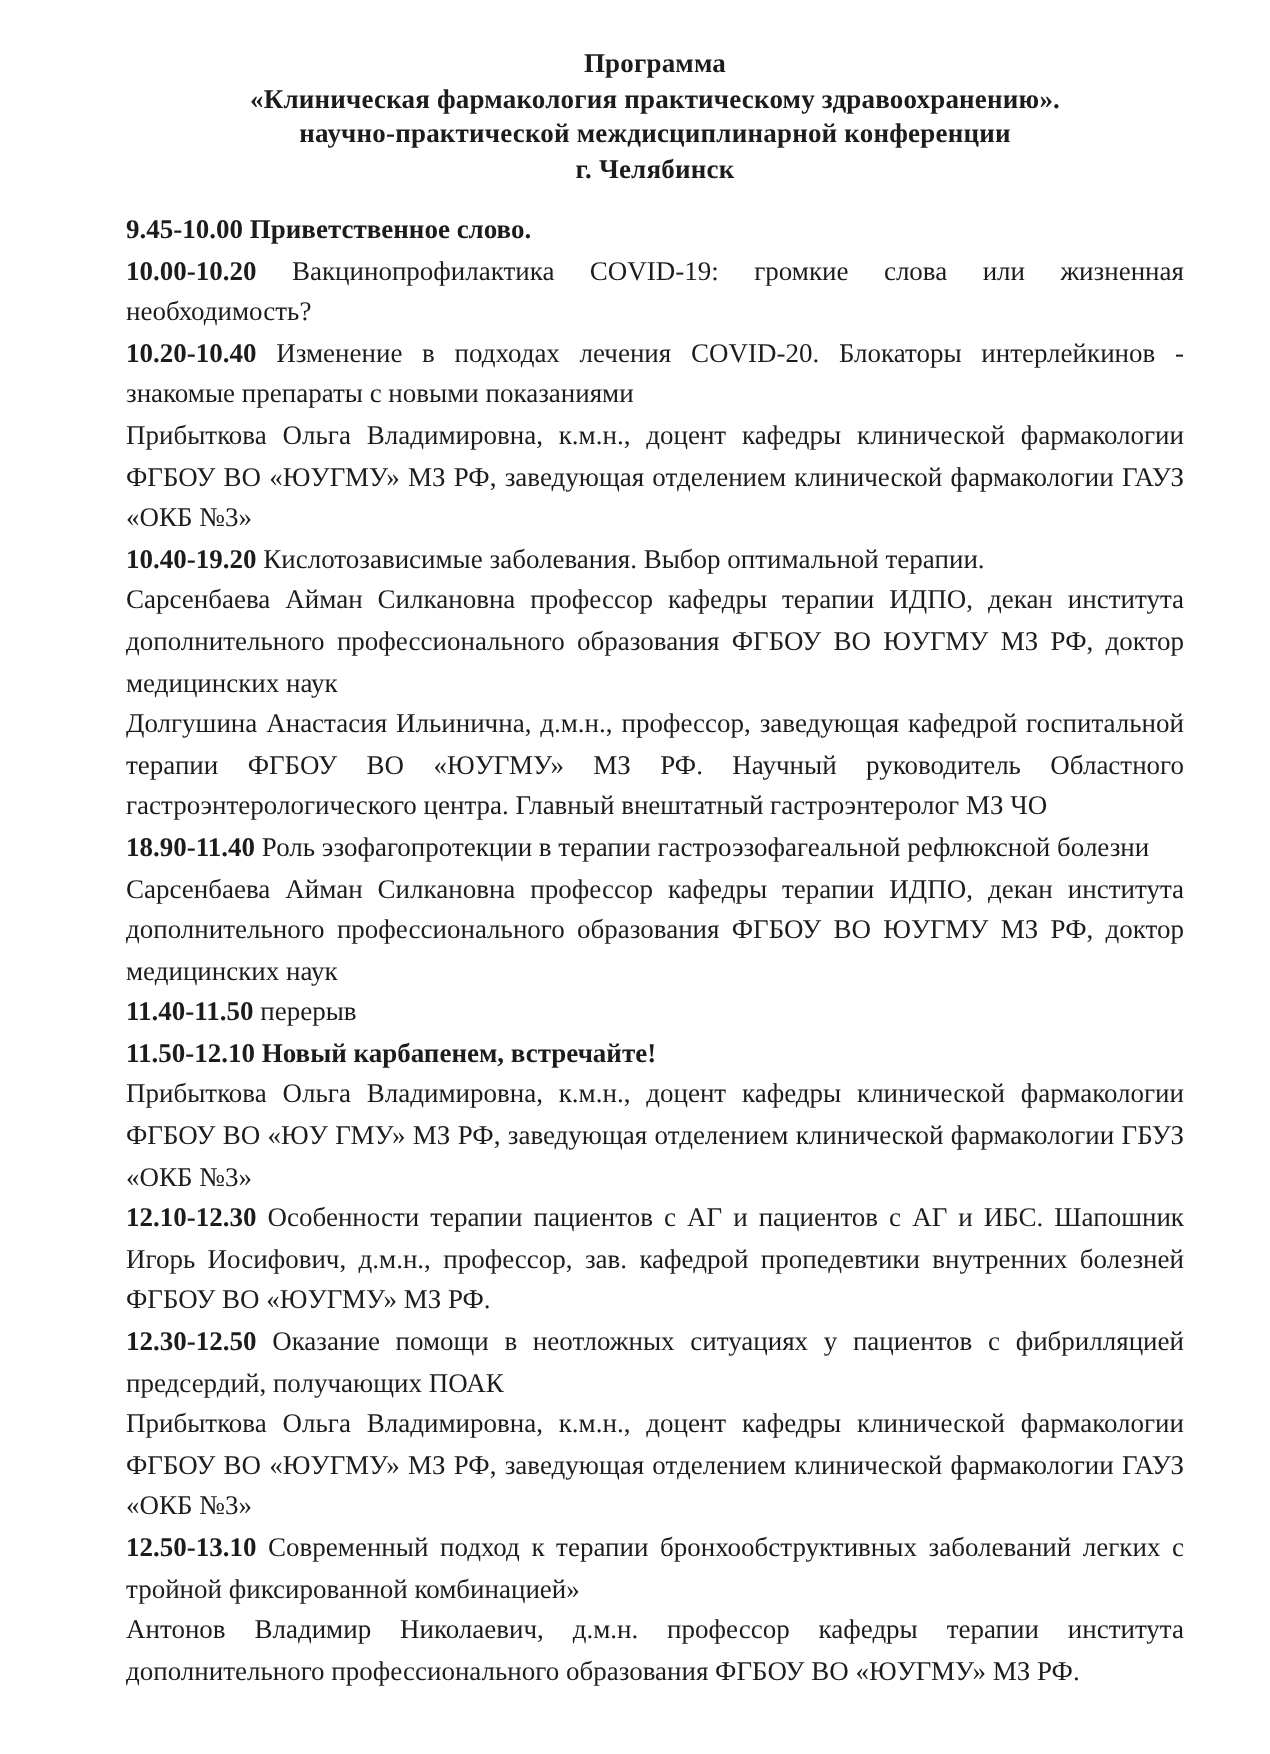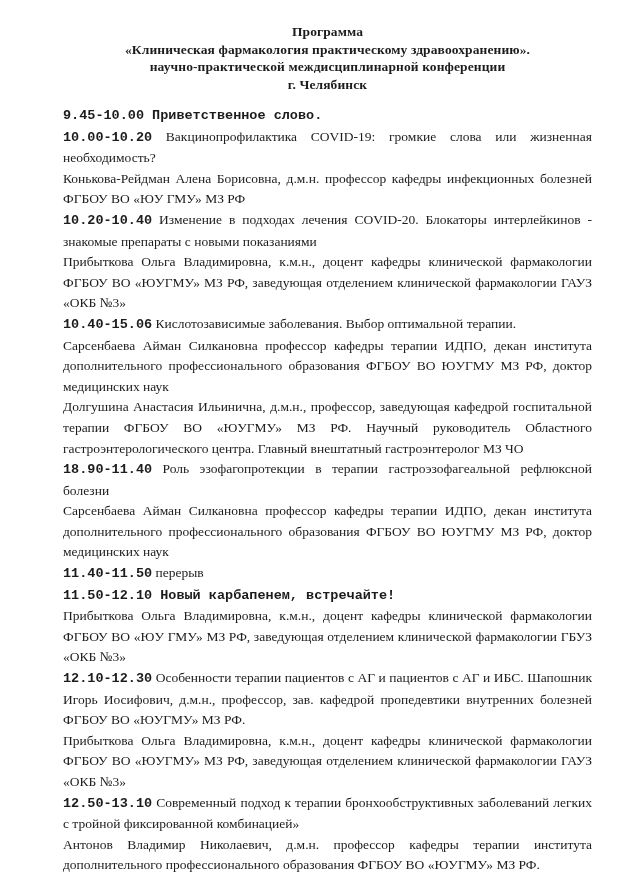--- a/index.html
+++ b/index.html
@@ -33,49 +33,48 @@
     font-size: 13.5px;
     line-height: 20.6px;
     text-align: justify;
   }
   .entry {
     margin: 0;
     padding: 0;
   }
   .seg-bold {
     font-weight: bold;
-    font-family: Liberation Mono, monospace;
   }
   .seg-reg {
     font-weight: normal;
   }
 </style>
 </head>
 <body>
 
 <div class="page">
   <div class="doc-header">
     <div>Программа</div>
     <div>«Клиническая фармакология практическому здравоохранению».</div>
     <div>научно-практической междисциплинарной конференции</div>
     <div>г. Челябинск</div>
   </div>
 
   <div class="program">
       <p class="entry"><span class="seg-bold">9.45-10.00 Приветственное слово.</span></p>
       <p class="entry"><span class="seg-bold">10.00-10.20</span><span class="seg-reg"> Вакцинопрофилактика COVID-19: громкие слова или жизненная необходимость?</span></p>
-      <p class="entry"><span class="seg-reg">Конькова-Рейдман Алена Борисовна, д.м.н. профессор кафедры инфекционных болезней ФГБОУ ВО «ЮУ ГМУ» МЗ РФ</span></p>
       <p class="entry"><span class="seg-bold">10.20-10.40</span><span class="seg-reg"> Изменение в подходах лечения COVID-20. Блокаторы интерлейкинов - знакомые препараты с новыми показаниями</span></p>
       <p class="entry"><span class="seg-reg">Прибыткова Ольга Владимировна, к.м.н., доцент кафедры клинической фармакологии ФГБОУ ВО «ЮУГМУ» МЗ РФ, заведующая отделением клинической фармакологии ГАУЗ «ОКБ №3»</span></p>
-      <p class="entry"><span class="seg-bold">10.40-15.06</span><span class="seg-reg"> Кислотозависимые заболевания. Выбор оптимальной терапии.</span></p>
+      <p class="entry"><span class="seg-bold">10.40-19.20</span><span class="seg-reg"> Кислотозависимые заболевания. Выбор оптимальной терапии.</span></p>
       <p class="entry"><span class="seg-reg">Сарсенбаева Айман Силкановна профессор кафедры терапии ИДПО, декан института дополнительного профессионального образования ФГБОУ ВО ЮУГМУ МЗ РФ, доктор медицинских наук</span></p>
       <p class="entry"><span class="seg-reg">Долгушина Анастасия Ильинична, д.м.н., профессор, заведующая кафедрой госпитальной терапии ФГБОУ ВО «ЮУГМУ» МЗ РФ. Научный руководитель Областного гастроэнтерологического центра.  Главный внештатный гастроэнтеролог МЗ ЧО</span></p>
       <p class="entry"><span class="seg-bold">18.90-11.40</span><span class="seg-reg"> Роль эзофагопротекции в терапии гастроэзофагеальной рефлюксной болезни</span></p>
       <p class="entry"><span class="seg-reg">Сарсенбаева Айман Силкановна профессор кафедры терапии ИДПО, декан института дополнительного профессионального образования ФГБОУ ВО ЮУГМУ МЗ РФ, доктор медицинских наук</span></p>
       <p class="entry"><span class="seg-bold">11.40-11.50</span><span class="seg-reg"> перерыв</span></p>
       <p class="entry"><span class="seg-bold">11.50-12.10 Новый карбапенем, встречайте!</span></p>
       <p class="entry"><span class="seg-reg">Прибыткова Ольга Владимировна, к.м.н., доцент кафедры клинической фармакологии ФГБОУ ВО «ЮУ ГМУ» МЗ РФ, заведующая отделением клинической фармакологии ГБУЗ «ОКБ №3»</span></p>
       <p class="entry"><span class="seg-bold">12.10-12.30</span><span class="seg-reg"> Особенности терапии пациентов с АГ и пациентов с АГ и ИБС.  Шапошник Игорь Иосифович, д.м.н., профессор, зав. кафедрой пропедевтики внутренних болезней ФГБОУ ВО «ЮУГМУ» МЗ РФ.</span></p>
+      <p class="entry"><span class="seg-bold">12.30-12.50</span><span class="seg-reg">  Оказание помощи  в неотложных ситуациях у пациентов с фибрилляцией предсердий, получающих ПОАК</span></p>
       <p class="entry"><span class="seg-reg">Прибыткова Ольга Владимировна, к.м.н., доцент кафедры клинической фармакологии ФГБОУ ВО «ЮУГМУ» МЗ РФ, заведующая отделением клинической фармакологии ГАУЗ «ОКБ №3»</span></p>
       <p class="entry"><span class="seg-bold">12.50-13.10</span><span class="seg-reg">  Современный подход к терапии бронхообструктивных заболеваний легких с тройной фиксированной комбинацией»</span></p>
       <p class="entry"><span class="seg-reg">Антонов Владимир Николаевич, д.м.н. профессор кафедры терапии института дополнительного профессионального образования ФГБОУ ВО «ЮУГМУ» МЗ РФ.</span></p>
     </div>
 </div>
 
 </body></html>

